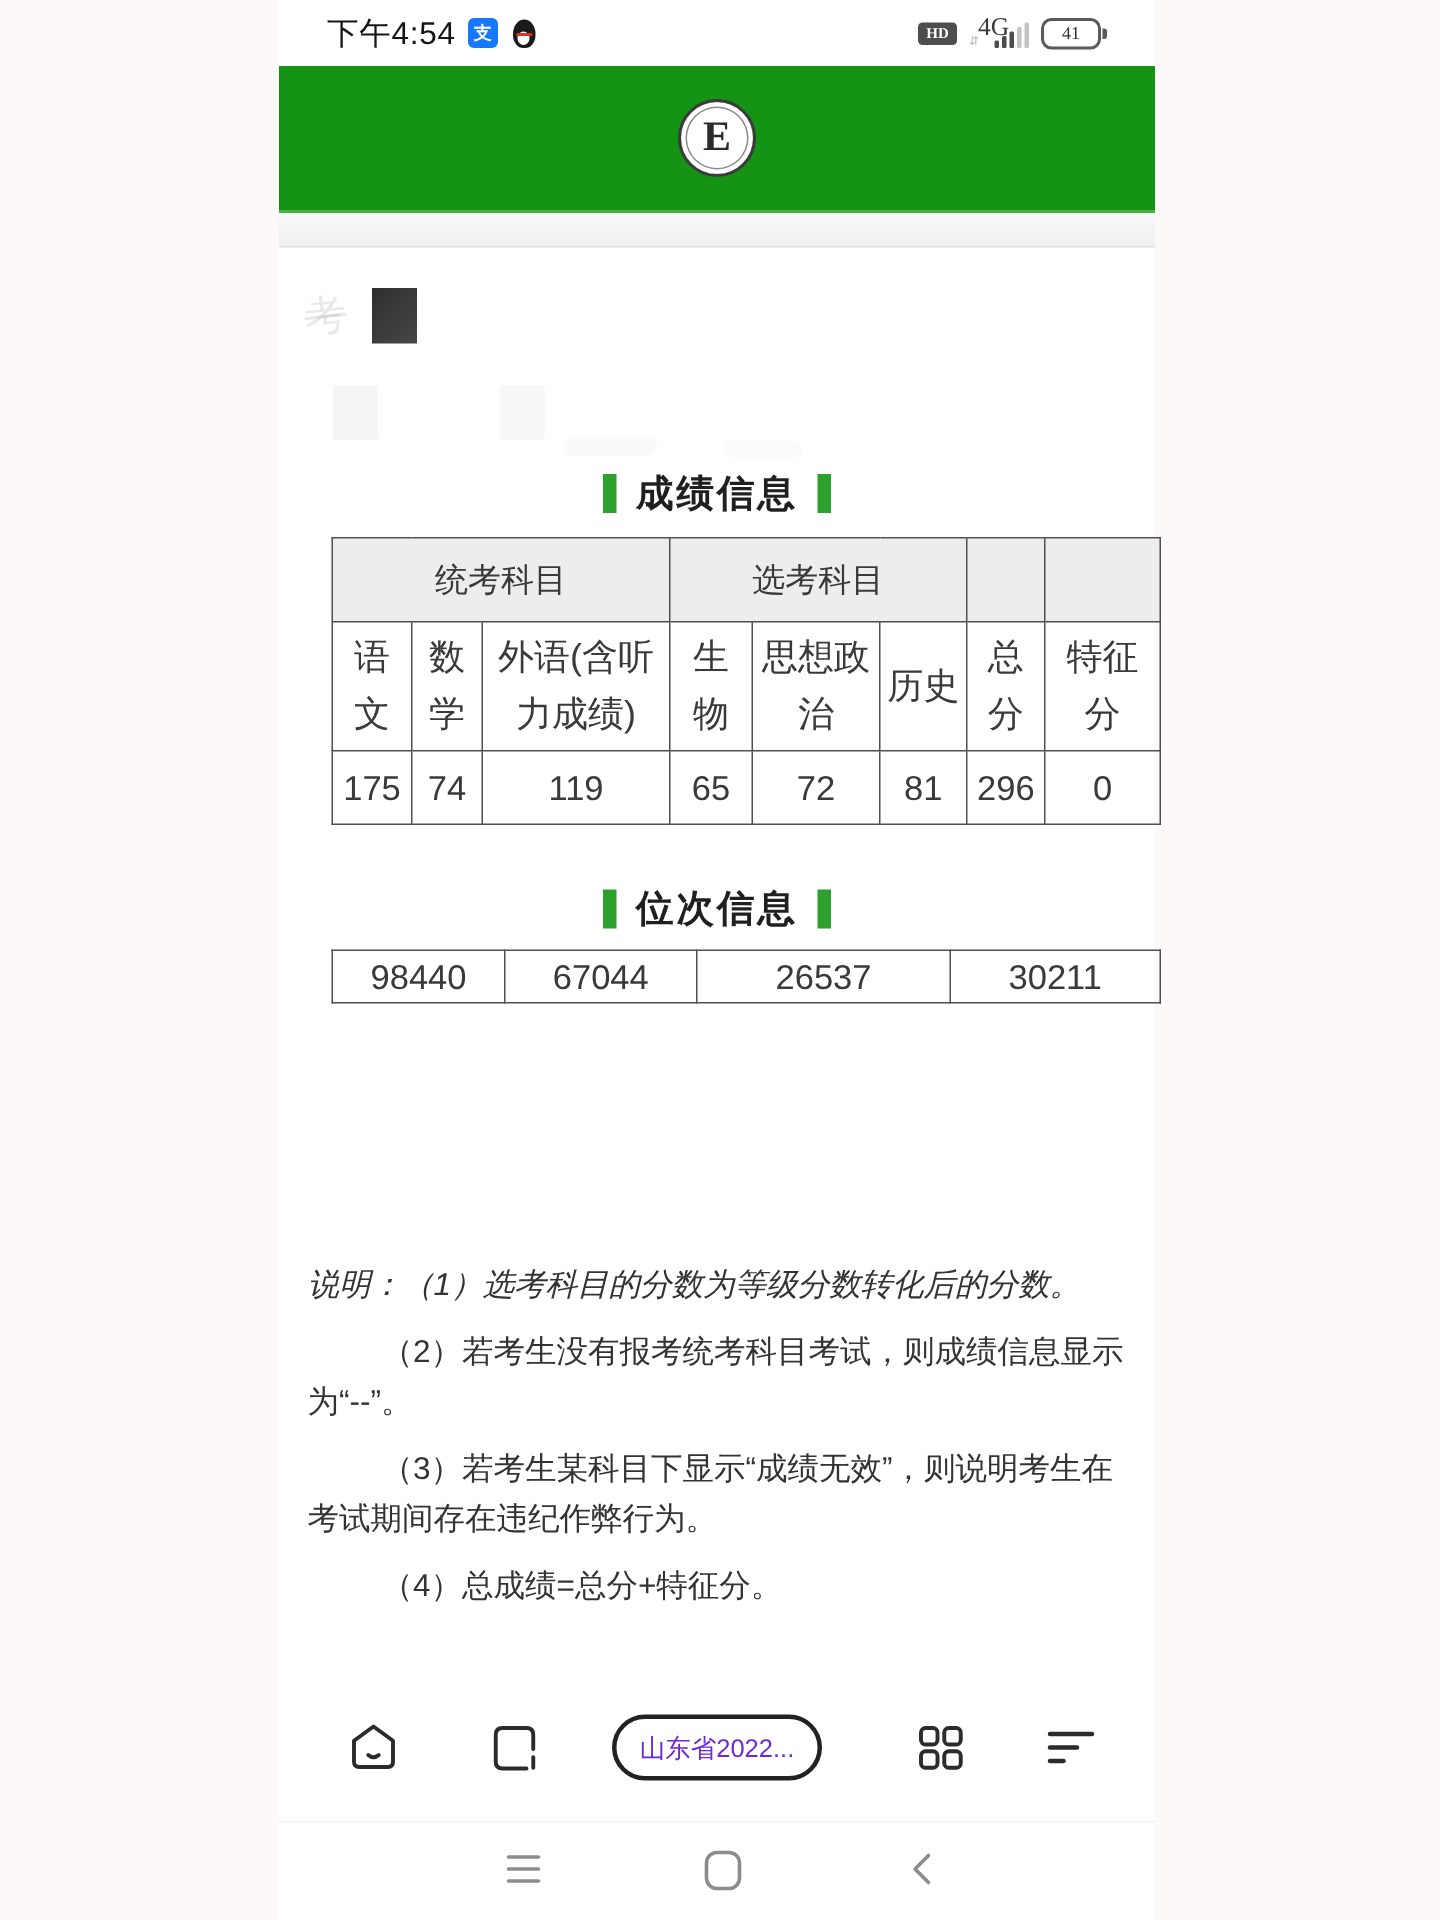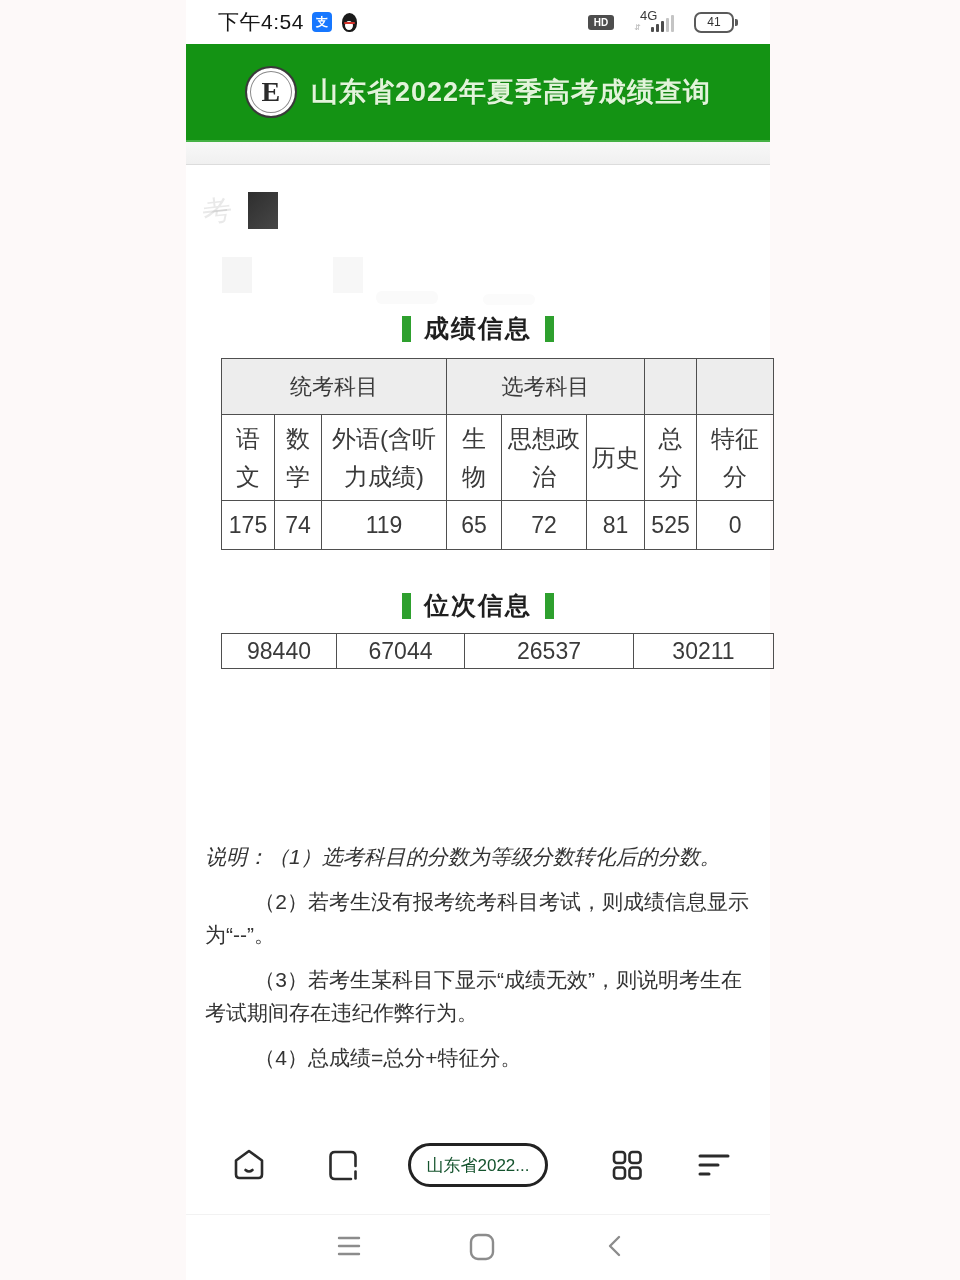--- a/index.html
+++ b/index.html
@@ -12,24 +12,24 @@
   .phone{position:absolute;left:186px;top:0;width:584px;height:1280px;background:#ffffff;}
 
   
   .status-bar{position:absolute;top:0;left:0;right:0;height:44px;display:flex;align-items:center;padding:0 36px 0 32px;box-sizing:border-box;}
   .sb-time{font-size:21px;color:#151515;font-weight:500;letter-spacing:.5px;}
   .sb-alipay{width:20px;height:20px;background:#1677ff;border-radius:4px;color:#fff;font-size:12px;font-weight:bold;display:flex;align-items:center;justify-content:center;margin-left:8px;}
   .sb-qq{width:15px;height:19px;margin-left:10px;position:relative;}
   .sb-qq .qq-body{position:absolute;left:0;top:0;width:15px;height:19px;background:#1a1a1a;border-radius:50% 50% 46% 46%;}
   .sb-qq .qq-belly{position:absolute;left:3.5px;bottom:1.5px;width:8px;height:9px;background:#fff;border-radius:50%;}
   .sb-qq .qq-scarf{position:absolute;left:2px;top:9px;width:11px;height:2.5px;background:#d5342c;border-radius:2px;}
-  .sb-right{margin-left:auto;display:flex;align-items:center;gap:20px;}
+  .sb-right{margin-left:auto;display:flex;align-items:center;gap:8px;font-family:Liberation Serif, serif;}
   .sb-hd{min-width:22px;height:15px;background:#4d4d4d;border-radius:3px;color:#fff;font-size:10px;font-weight:bold;display:flex;align-items:center;justify-content:center;padding:0 2px;}
   .sb-signal{position:relative;width:40px;height:26px;}
-  .sb-4g{position:absolute;left:6px;top:-1px;font-size:13px;color:#3a3a3a;font-weight:500;text-align:right;}
+  .sb-4g{position:absolute;left:6px;top:-1px;font-size:17px;color:#3a3a3a;font-weight:500;text-align:right;}
   .sb-sim2{position:absolute;left:0;bottom:3px;font-size:8px;color:#b5b5b5;}
   .sb-bars{position:absolute;right:0;bottom:3px;display:flex;align-items:flex-end;gap:2px;}
   .sb-bars i{display:block;width:3px;border-radius:1px;}
   .sb-batt{position:relative;width:40px;height:21px;border:2px solid #5a5a5a;border-radius:7px;display:flex;align-items:center;justify-content:center;font-size:12px;color:#333;background:#fff;box-sizing:border-box;}
   .sb-batt::after{content:"";position:absolute;right:-6px;top:5px;width:3px;height:7px;background:#5a5a5a;border-radius:0 2px 2px 0;}
 
   
   .app-header{position:absolute;top:44px;left:0;right:0;height:96px;background:#149314;border-bottom:2px solid #45b245;display:flex;align-items:center;justify-content:center;gap:14px;}
   .logo{width:52px;height:52px;border-radius:50%;background:#fff;border:2px solid #3a3a3a;box-shadow:inset 0 0 0 3px #fff,inset 0 0 0 4px #8a8a8a;display:flex;align-items:center;justify-content:center;font-family:"Liberation Serif","DejaVu Serif",serif;font-weight:bold;font-size:28px;color:#2b2b2b;box-sizing:border-box;}
   .app-title{font-size:27px;font-weight:bold;color:#e2f4da;letter-spacing:1px;text-shadow:0 1px 0 rgba(0,0,0,.15);}
@@ -67,21 +67,21 @@
   .notes{position:absolute;left:19px;top:840px;width:556px;font-size:21px;color:#333;line-height:1.6;}
   .notes p{margin:0 0 11px 0;text-indent:2.35em;}
   .notes p.first{text-indent:0;font-style:italic;}
 
   
   .exit-btn{position:absolute;left:59px;top:1053px;width:470px;height:64px;background:#1d8e1d;border:none;border-radius:6px;color:#f2fbf0;font-size:27px;font-weight:500;letter-spacing:10px;text-indent:10px;display:flex;align-items:center;justify-content:center;box-shadow:inset 0 -2px 0 rgba(0,0,0,.12);cursor:pointer;font-family:inherit;}
 
   
   .browser-bar{position:absolute;left:0;right:0;top:1138px;height:62px;}
   .bicon{position:absolute;top:8px;}
-  .url-pill{position:absolute;left:222px;top:5px;width:140px;height:44px;border:3px solid #222;border-radius:24px;display:flex;align-items:center;justify-content:center;font-size:17px;color:#14532d;font-weight:500;box-sizing:border-box;background:#fff;}
+  .url-pill{position:absolute;left:222px;top:5px;width:140px;height:44px;border:3px solid #222;border-radius:24px;display:flex;align-items:center;justify-content:center;font-size:17px;color:#6d28d9;font-weight:500;box-sizing:border-box;background:#fff;}
 
   
   .nav-bar{position:absolute;left:0;right:0;top:1214px;height:66px;border-top:1px solid #f2f2f2;}
   .nicon{position:absolute;top:18px;}
 </style>
 </head>
 <body>
 
 <div class="phone">
 
@@ -105,21 +105,20 @@
             <i style="height:14px;background:#c4c4c4;"></i>
             <i style="height:17px;background:#c4c4c4;"></i>
         </span>
       </span>
       <span class="sb-batt">41</span>
     </span>
   </div>
 
   <div class="app-header">
     <div class="logo">E</div>
-    <div class="app-title">山东省2022年夏季高考成绩查询</div>
   </div>
   <div class="sub-strip"></div>
 
   <span class="redact-text">考</span>
   <div class="redact-photo"></div>
   <div class="redact-box1"></div>
   <div class="redact-box2"></div>
   <div class="redact-smudge1"></div>
   <div class="redact-smudge2"></div>
 
@@ -157,21 +156,21 @@
       <td>总分</td>
       <td>特征分</td>
     </tr>
     <tr class="row-values">
       <td>175</td>
       <td>74</td>
       <td>119</td>
       <td>65</td>
       <td>72</td>
       <td>81</td>
-      <td>525</td>
+      <td>296</td>
       <td>0</td>
     </tr>
   </tbody>
     </table>
 
   <div class="section-title" id="rank-title">
     <span class="bar"></span>
     <span class="txt">位次信息</span>
     <span class="bar"></span>
   </div>

